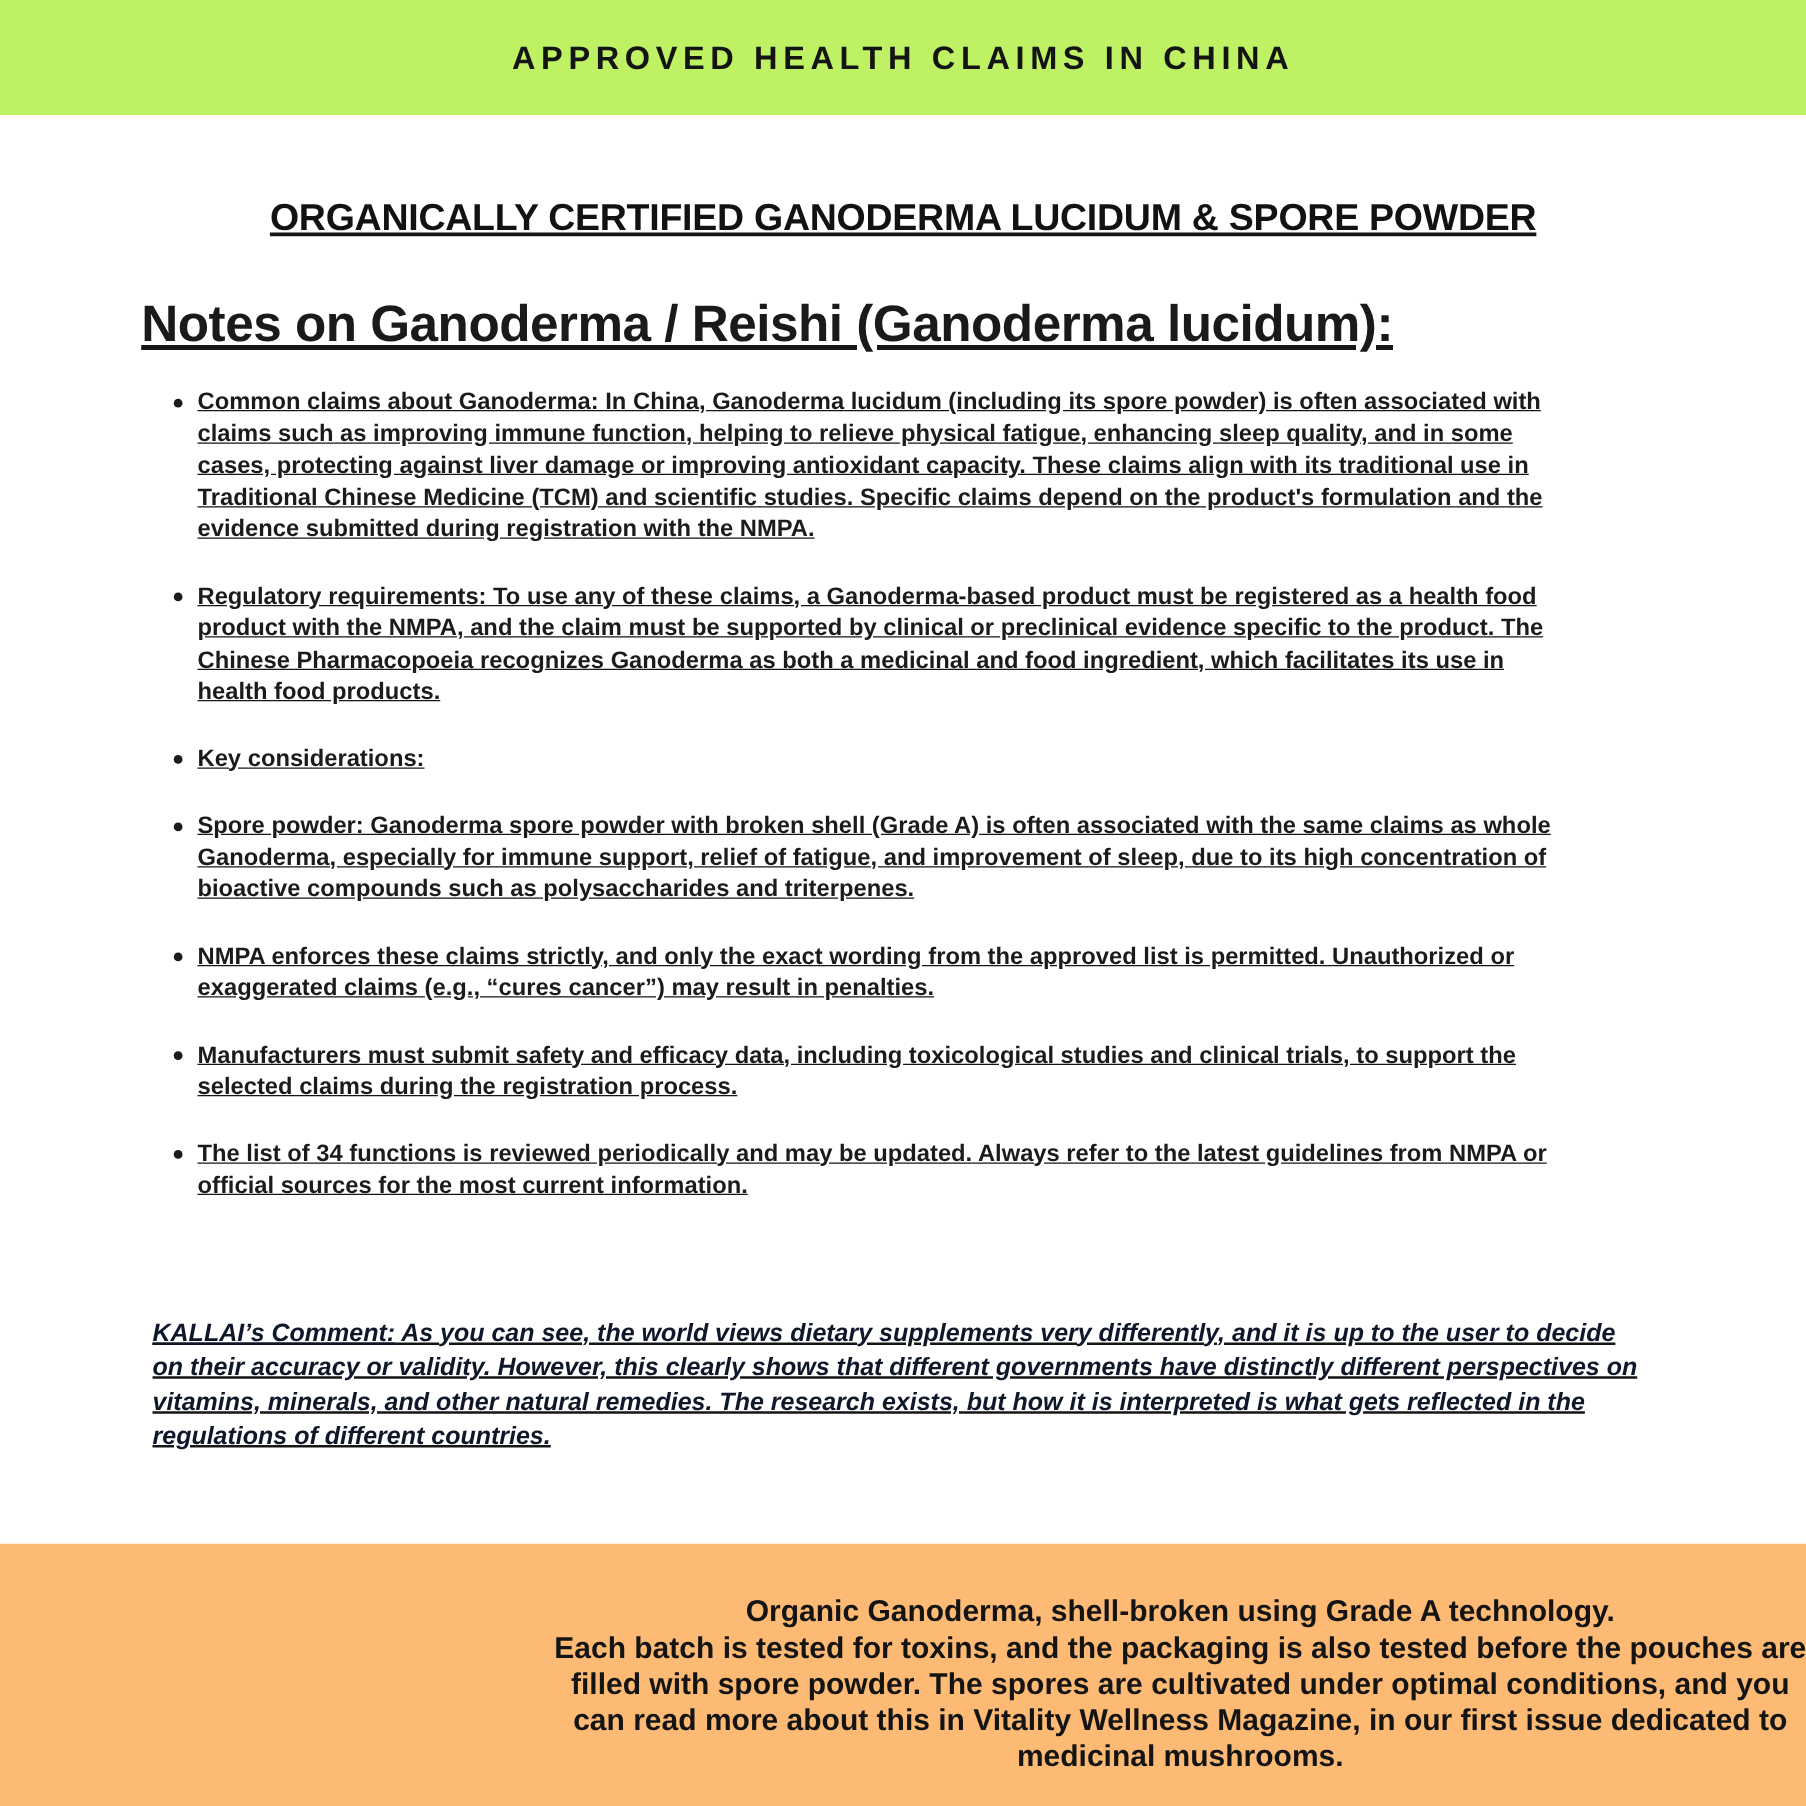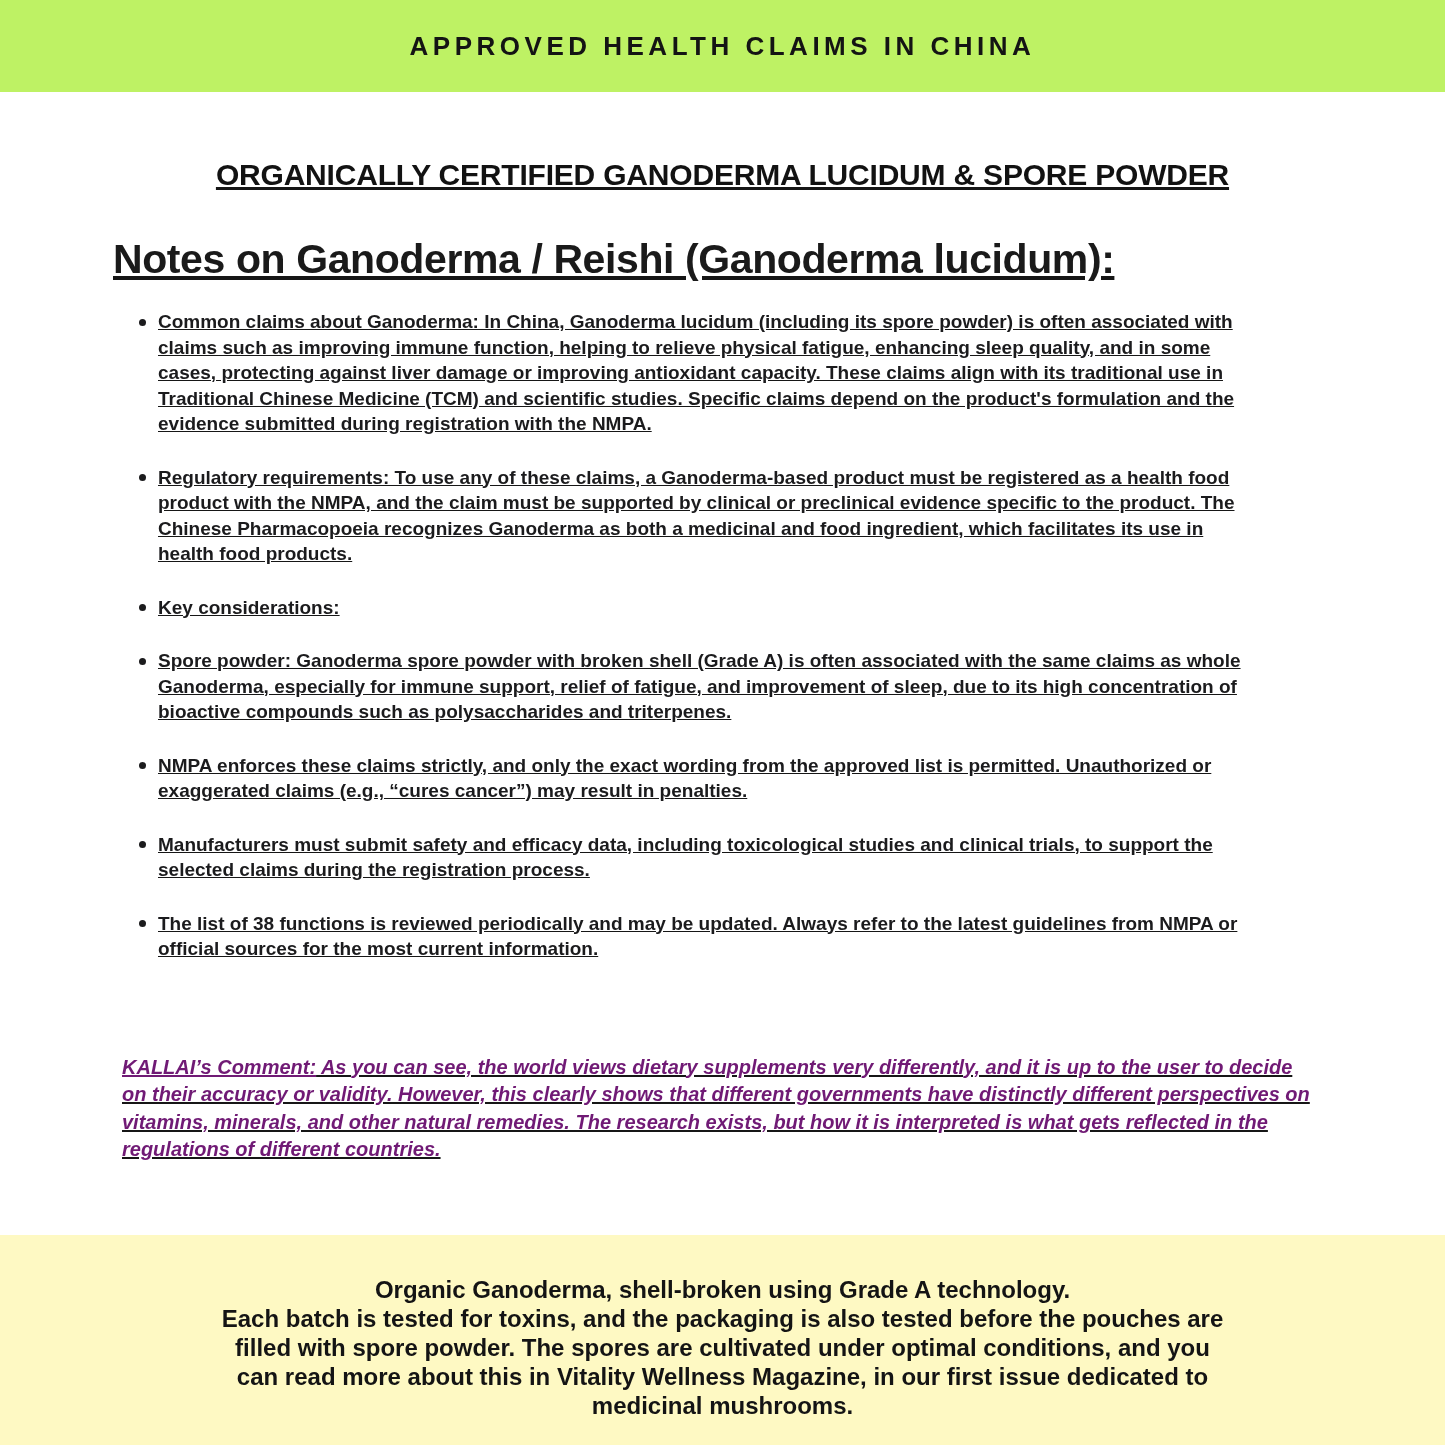--- a/index.html
+++ b/index.html
@@ -85,32 +85,32 @@
     background: #1b1b1d;
   }
 
   .comment {
     margin: 92px 0 0 122px;
     width: 1200px;
     font-size: 20px;
     line-height: 27.5px;
     font-weight: 700;
     font-style: italic;
-    color: #701a75;
+    color: #0f172a;
   }
   .comment-label {
     text-decoration: underline;
   }
 
   
   .bottom-banner {
     flex: 0 0 210px;
-    background: #fef9c3;
+    background: #fdba74;
     display: flex;
-    justify-content: center;
+    justify-content: flex-end;
   }
   .footer-text {
     margin-top: 40px;
     max-width: 1020px;
     text-align: center;
     font-size: 24px;
     line-height: 29px;
     font-weight: 700;
     color: #141414;
     white-space: pre-line;
@@ -129,21 +129,21 @@
 
   <h1 class="section-title">Notes on Ganoderma / Reishi (Ganoderma lucidum):</h1>
 
   <ul class="bullet-list">
     <li>Common claims about Ganoderma: In China, Ganoderma lucidum (including its spore powder) is often associated with claims such as improving immune function, helping to relieve physical fatigue, enhancing sleep quality, and in some cases, protecting against liver damage or improving antioxidant capacity. These claims align with its traditional use in Traditional Chinese Medicine (TCM) and scientific studies. Specific claims depend on the product's formulation and the evidence submitted during registration with the NMPA.</li>
     <li>Regulatory requirements: To use any of these claims, a Ganoderma-based product must be registered as a health food product with the NMPA, and the claim must be supported by clinical or preclinical evidence specific to the product. The Chinese Pharmacopoeia recognizes Ganoderma as both a medicinal and food ingredient, which facilitates its use in health food products.</li>
     <li>Key considerations:</li>
     <li>Spore powder: Ganoderma spore powder with broken shell (Grade A) is often associated with the same claims as whole Ganoderma, especially for immune support, relief of fatigue, and improvement of sleep, due to its high concentration of bioactive compounds such as polysaccharides and triterpenes.</li>
     <li>NMPA enforces these claims strictly, and only the exact wording from the approved list is permitted. Unauthorized or exaggerated claims (e.g., “cures cancer”) may result in penalties.</li>
     <li>Manufacturers must submit safety and efficacy data, including toxicological studies and clinical trials, to support the selected claims during the registration process.</li>
-    <li>The list of 38 functions is reviewed periodically and may be updated. Always refer to the latest guidelines from NMPA or official sources for the most current information.</li>
+    <li>The list of 34 functions is reviewed periodically and may be updated. Always refer to the latest guidelines from NMPA or official sources for the most current information.</li>
   </ul>
 
   <p class="comment">
     <span class="comment-label">KALLAI’s Comment:</span><span class="comment-text"> As you can see, the world views dietary supplements very differently, and it is up to the user to decide on their accuracy or validity. However, this clearly shows that different governments have distinctly different perspectives on vitamins, minerals, and other natural remedies. The research exists, but how it is interpreted is what gets reflected in the regulations of different countries.</span>
   </p>
 
 </main>
 
 <footer class="bottom-banner">
   <div class="footer-text">Organic Ganoderma, shell-broken using Grade A technology.

